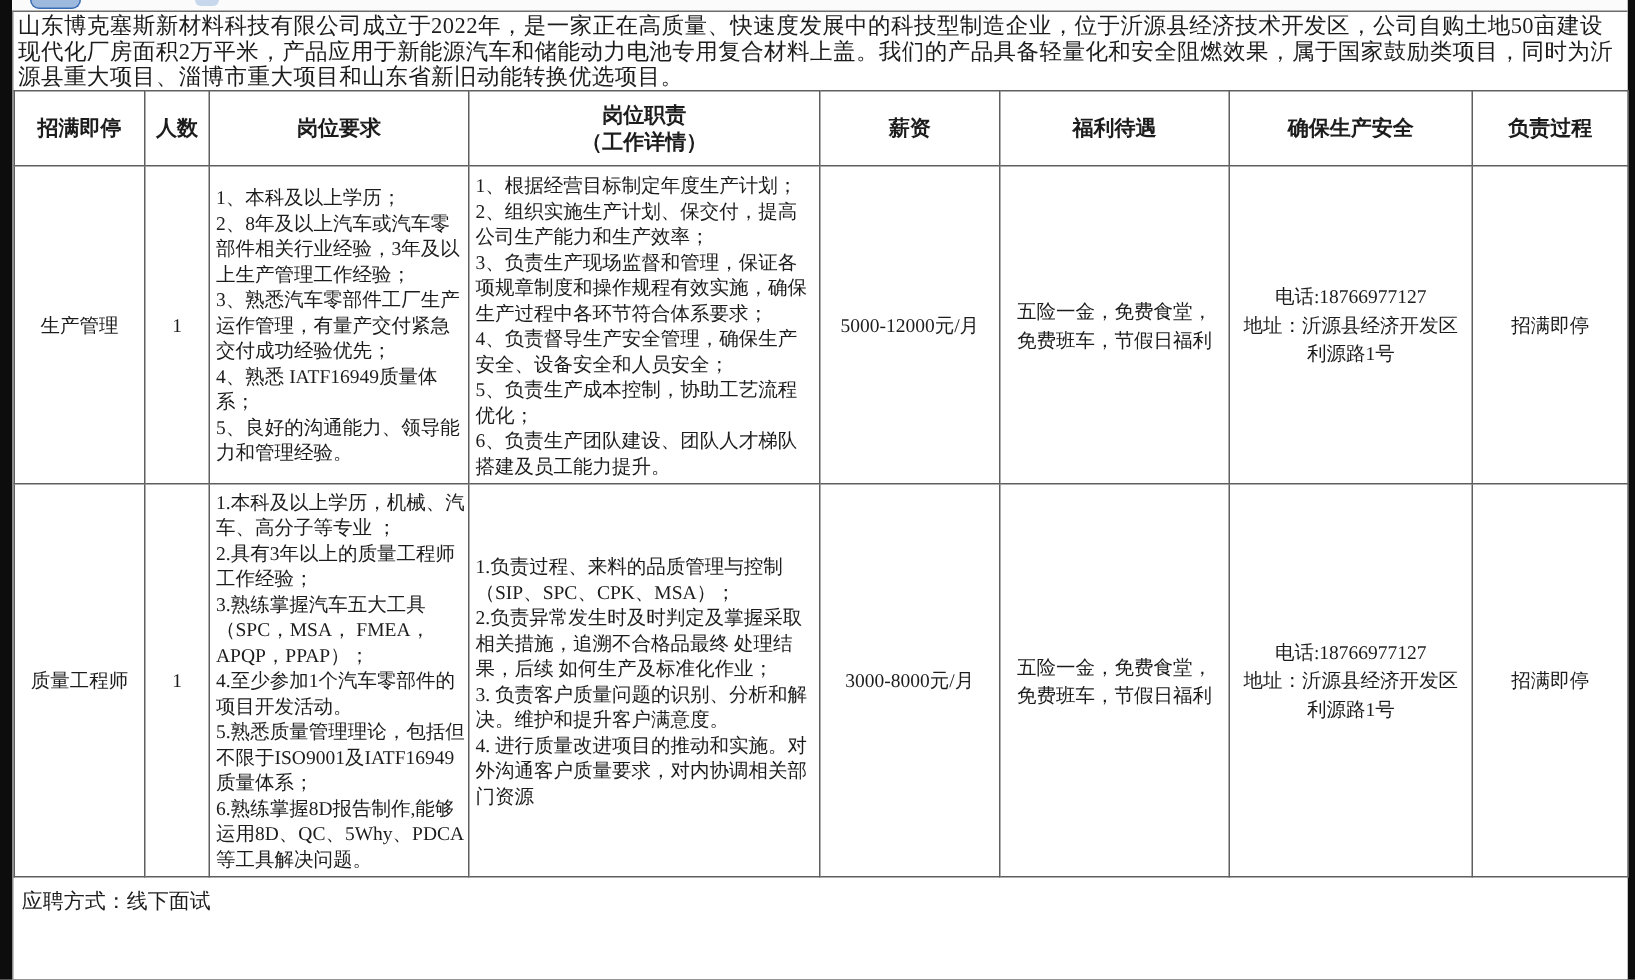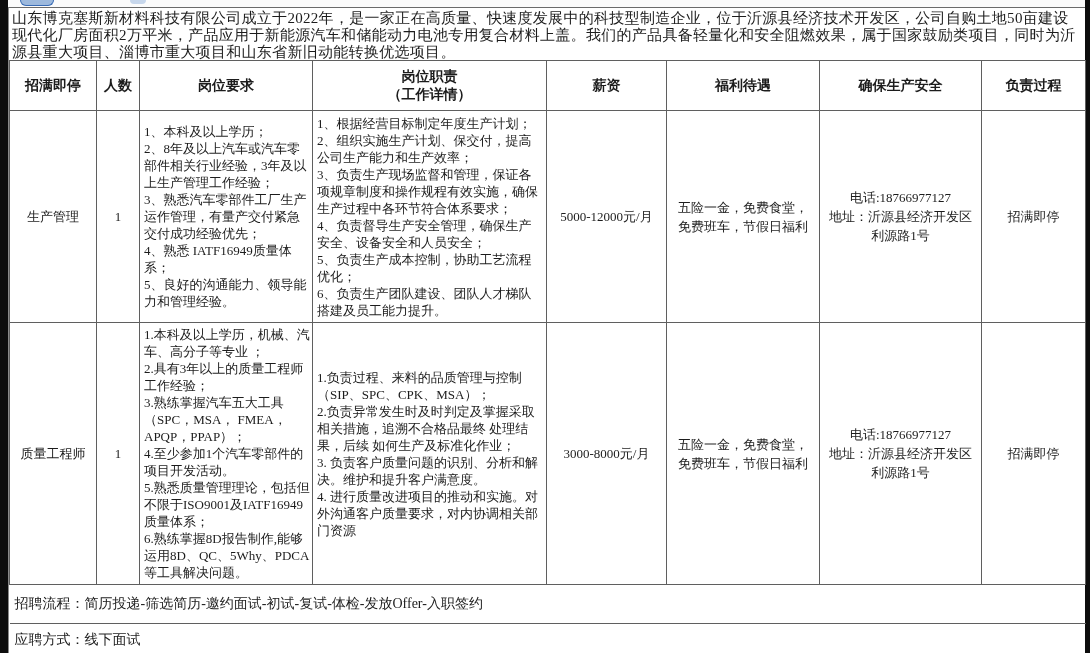--- a/index.html
+++ b/index.html
@@ -113,23 +113,20 @@
 3. 负责客户质量问题的识别、分析和解决。维护和提升客户满意度。
 4. 进行质量改进项目的推动和实施。对外沟通客户质量要求，对内协调相关部门资源</td>
           <td class="center">3000-8000元/月</td>
           <td class="benefits">五险一金，免费食堂，免费班车，节假日福利</td>
           <td class="contact">
             <div>电话:18766977127</div>
             <div>地址：沂源县经济开发区利源路1号</div>
           </td>
           <td class="center">招满即停</td>
         </tr>
-        <tr class="fullrow fullrow1">
-          <td colspan="8">招聘流程：简历投递-筛选简历-邀约面试-初试-复试-体检-发放Offer-入职签约</td>
-        </tr>
         <tr class="fullrow fullrow2">
           <td colspan="8">应聘方式：线下面试</td>
         </tr>
       </tbody>
     </table>
 
   </div>
 </div>
 
 </body></html>

